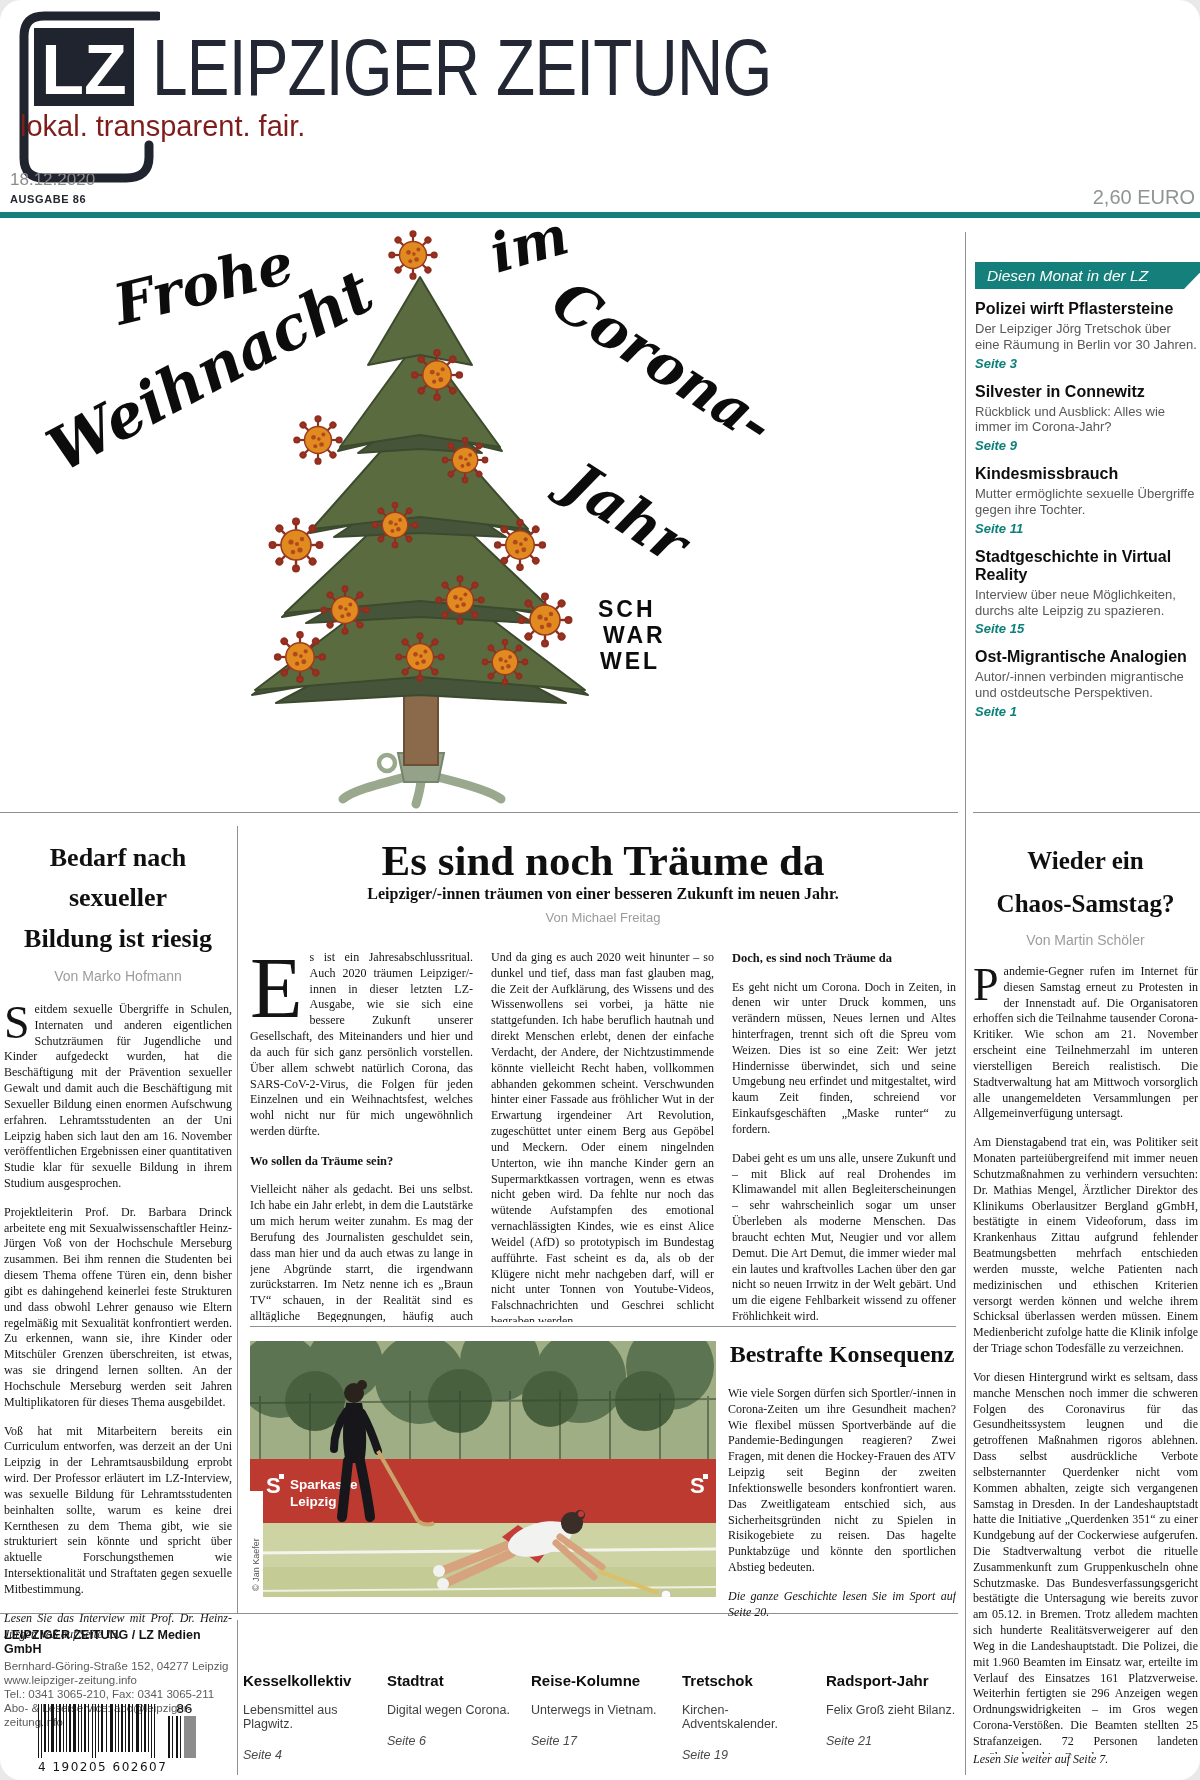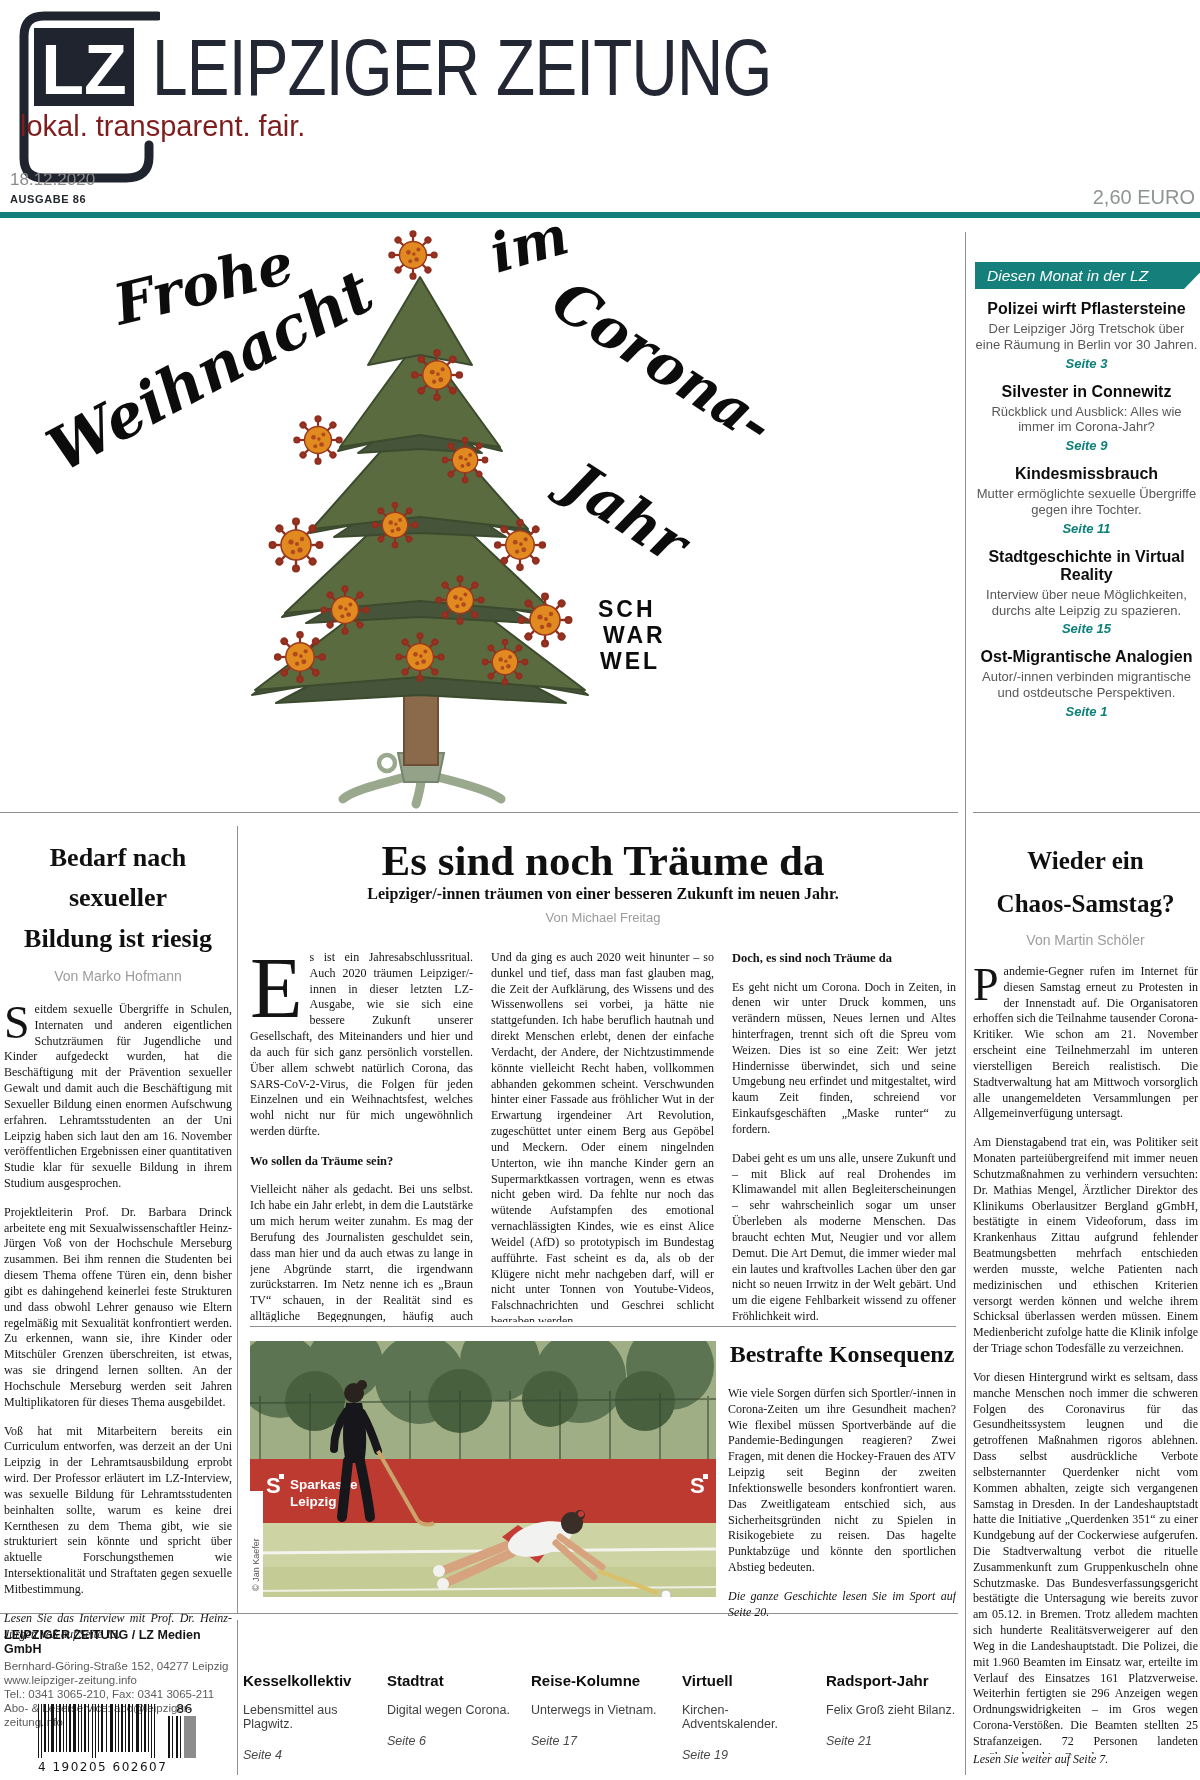--- a/index.html
+++ b/index.html
@@ -1,34 +1,34 @@
 <!DOCTYPE html>
 <html lang="de"><head>
 <meta charset="utf-8">
 <style>
   html,body{margin:0;padding:0;background:#e9e9e9;}
   .page{position:relative;width:1200px;height:1780px;background:#ffffff;overflow:hidden;
-        font-family:"Liberation Sans",sans-serif;color:#161616;}
+        font-family:"Liberation Sans",sans-serif;color:#161616;border-radius:21px;}
   .abs{position:absolute;}
   .rule{position:absolute;background:#8f8f8f;}
   .teal{background:#15807b;}
 
   
   .mast-title{font-size:80px;font-weight:400;color:#222733;letter-spacing:-1px;
               transform:scaleX(.80);transform-origin:left top;white-space:nowrap;
               font-family:"Liberation Sans",sans-serif;}
   .tagline{font-size:29px;color:#7f1d1d;white-space:nowrap;}
   .date{font-size:17px;color:#8b8b8b;}
   .issue{font-size:11px;font-weight:bold;color:#24282f;letter-spacing:.6px;}
   .price{font-size:20px;color:#8e9494;text-align:right;}
 
   
   .sb-banner{color:#fff;font-style:italic;font-size:15.5px;line-height:27px;padding-left:12px;
              clip-path:polygon(0 0,100% 0,calc(100% - 26px) 100%,0 100%);}
-  .sb-item{margin-bottom:12px;text-align:center;}
+  .sb-item{margin-bottom:12px;}
   .sb-item h3{margin:0 0 3px;font-size:16px;line-height:1.12;color:#0e0e0e;}
   .sb-desc{font-size:13px;line-height:1.22;color:#585858;margin:0;}
   .sb-page{font-size:13px;font-weight:bold;font-style:italic;color:#0d807a;margin-top:3px;}
 
   
   .body-text{font-family:"Liberation Serif",serif;font-size:12px;line-height:1.32;
              text-align:justify;color:#141414;}
   .body-text p{margin:0 0 13px;}
   .dropcap{float:left;font-size:46px;line-height:.78;padding:3px 5px 0 0;font-family:"Liberation Serif",serif;}
   .dropcap-big{float:left;font-size:86px;line-height:.8;padding:4px 7px 0 0;font-family:"Liberation Serif",serif;}
@@ -347,21 +347,21 @@
       <h4>Stadtrat</h4>
       <p class="t-desc">Digital wegen Corona.</p>
       <div class="t-page">Seite 6</div>
     </div>
     <div class="t-col" style="flex:0 0 145px;width:145px">
       <h4>Reise-Kolumne</h4>
       <p class="t-desc">Unterwegs in Vietnam.</p>
       <div class="t-page">Seite 17</div>
     </div>
     <div class="t-col">
-      <h4>Virtuell</h4>
+      <h4>Tretschok</h4>
       <p class="t-desc">Kirchen-Adventskalender.</p>
       <div class="t-page">Seite 19</div>
     </div>
     <div class="t-col">
       <h4>Radsport-Jahr</h4>
       <p class="t-desc">Felix Groß zieht Bilanz.</p>
       <div class="t-page">Seite 21</div>
     </div>
   </div>
 

